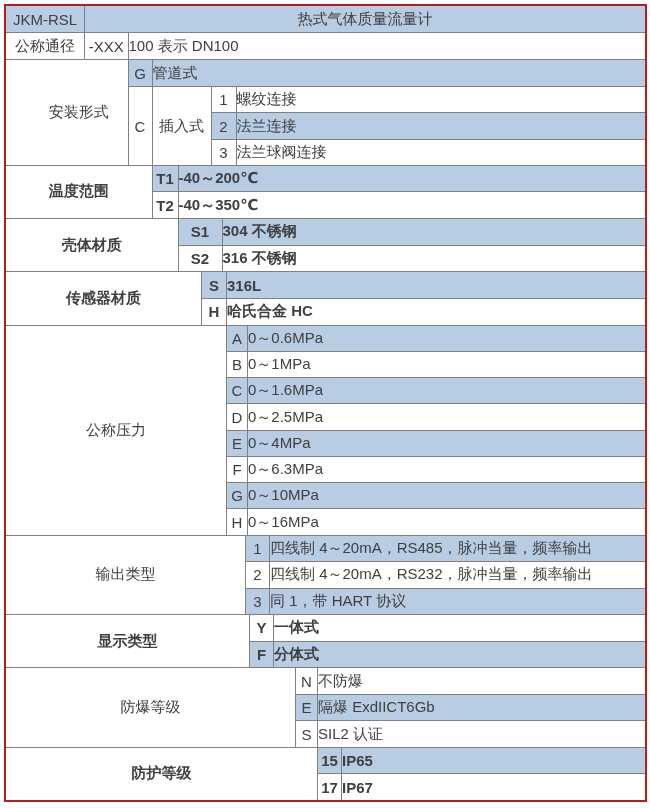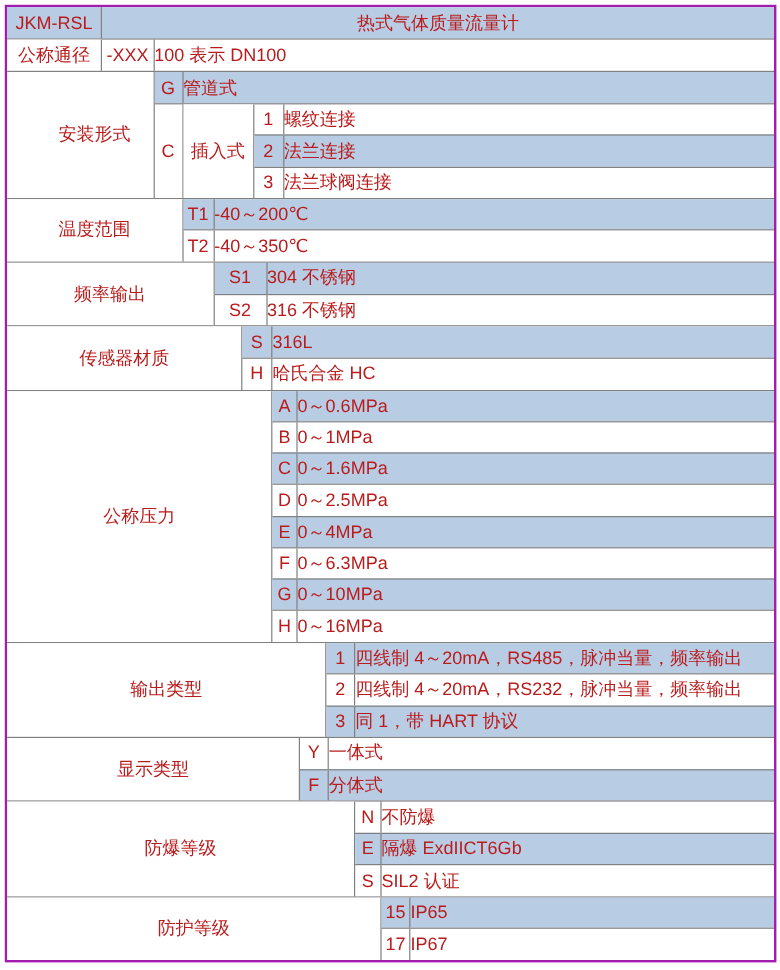--- a/index.html
+++ b/index.html
@@ -6,35 +6,35 @@
   html, body {
     width: 650px; height: 808px;
     background: #ffffff;
     overflow: hidden;
     font-family: "Liberation Sans", "DejaVu Sans", sans-serif;
   }
   .spec-table {
     position: absolute;
     left: 4px; top: 4px;
     width: 643px; height: 798px;
-    border: 2px solid #a21caf;
+    border: 2px solid #b91c1c;
     background: #ffffff;
     display: flex;
     flex-direction: column;
-    color: #b91c1c;
+    color: #404040;
     font-size: 15px;
     font-weight: 500;
   }
   .section {
     display: flex;
     min-height: 0;
     flex-basis: 0;
   }
   .section + .section { border-top: 1px solid #808080; }
-  .g1 { flex-grow: 1; } .g2 { flex-grow: 2; } .g3 { flex-grow: 3; }
+  .g1 { flex-grow: 1; } .g2 { flex-grow: 2; font-weight: bold; } .g3 { flex-grow: 3; }
   .g4 { flex-grow: 4; } .g8 { flex-grow: 8; }
   .cell {
     display: flex;
     align-items: center;
     min-height: 0;
     overflow: hidden;
     white-space: nowrap;
   }
   .label {
     justify-content: center;
@@ -77,21 +77,21 @@
   .w-ins-name  { width: 59px; justify-content: center; border-right: 1px solid #808080; flex-shrink: 0; background:#fff; }
   .w-ins-sub   { width: 25px; }
   .w-label-tmp { width: 146.5px; }
   .w-tmp-code  { width: 26px; }
   .w-label-shl { width: 172.5px; }
   .w-shl-code  { width: 44px; }
   .w-label-sen { width: 196px; }
   .w-sen-code  { width: 25px; }
   .w-label-prs { width: 221px; }
   .w-prs-code  { width: 21px; }
-  .w-label-out { width: 266px; }
+  .w-label-out { width: 240px; }
   .w-out-code  { width: 24px; }
   .w-label-dsp { width: 244px; }
   .w-dsp-code  { width: 24px; }
   .w-label-exp { width: 290px; }
   .w-exp-code  { width: 22px; }
   .w-label-prt { width: 312px; }
   .w-prt-code  { width: 24px; }
 </style>
 </head>
 <body>
@@ -149,21 +149,21 @@
         <div class="cell desc">-40～200℃</div>
       </div>
       <div class="row">
         <div class="cell code w-tmp-code">T2</div>
         <div class="cell desc">-40～350℃</div>
       </div>
     </div>
   </div>
 
   <div class="section g2">
-    <div class="cell label w-label-shl">频率输出</div>
+    <div class="cell label w-label-shl">壳体材质</div>
     <div class="rows">
       <div class="row blue">
         <div class="cell code w-shl-code">S1</div>
         <div class="cell desc">304 不锈钢</div>
       </div>
       <div class="row">
         <div class="cell code w-shl-code">S2</div>
         <div class="cell desc">316 不锈钢</div>
       </div>
     </div>

